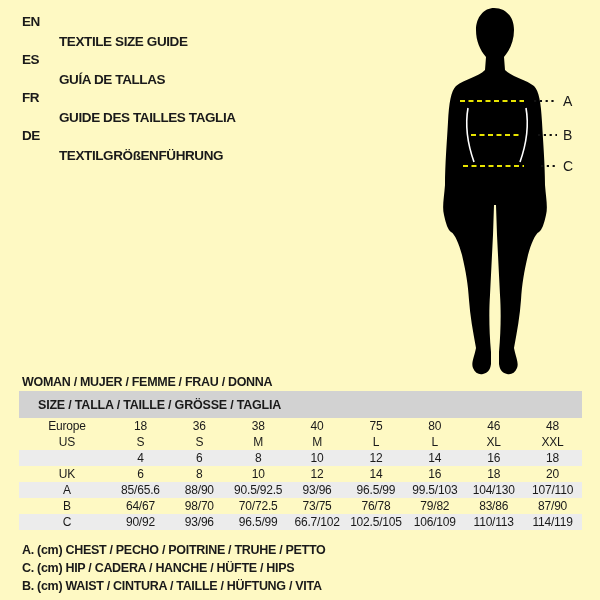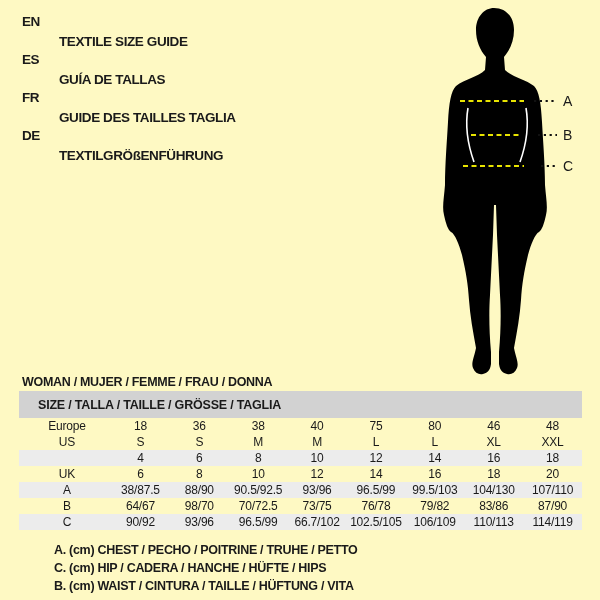--- a/index.html
+++ b/index.html
@@ -42,21 +42,21 @@
   table.size-table col.c-label{width:92px;}
   table.size-table th.thead{
     background:var(--header-bg);height:27px;
     text-align:left;padding:0 0 0 19px;font-weight:700;font-size:12.5px;
   }
   table.size-table td{height:16px;padding:0;text-align:center;font-weight:400;white-space:nowrap;}
   table.size-table td.row-label{text-align:center;padding-left:4px;}
   table.size-table tr.stripe td{background:var(--stripe-bg);}
 
   
-  .legend{position:absolute;left:22px;top:541px;font-weight:bold;font-size:12.5px;line-height:18px;letter-spacing:-0.3px;margin-left:32px;}
+  .legend{position:absolute;left:22px;top:541px;font-weight:bold;font-size:12.5px;line-height:18px;letter-spacing:-0.3px;}
   .legend div{white-space:nowrap;}
 </style>
 </head>
 <body>
 
 <div class="page">
 
   <div class="lang-list">
     <div class="lang-row">
       <span class="lang-code">EN</span>
@@ -192,21 +192,21 @@
       <td>8</td>
       <td>10</td>
       <td>12</td>
       <td>14</td>
       <td>16</td>
       <td>18</td>
       <td>20</td>
     </tr>
     <tr class="stripe">
       <td class="row-label">A</td>
-      <td>38/87.5</td>
+      <td>85/65.6</td>
       <td>88/90</td>
       <td>90.5/92.5</td>
       <td>93/96</td>
       <td>96.5/99</td>
       <td>99.5/103</td>
       <td>104/130</td>
       <td>107/110</td>
     </tr>
     <tr>
       <td class="row-label">B</td>

